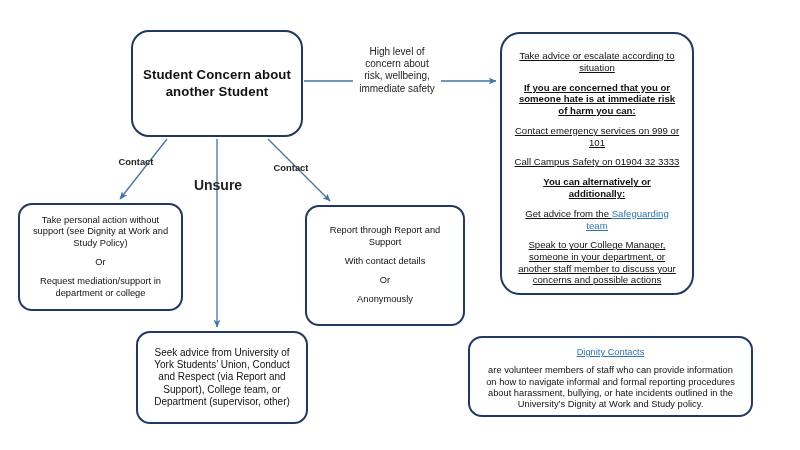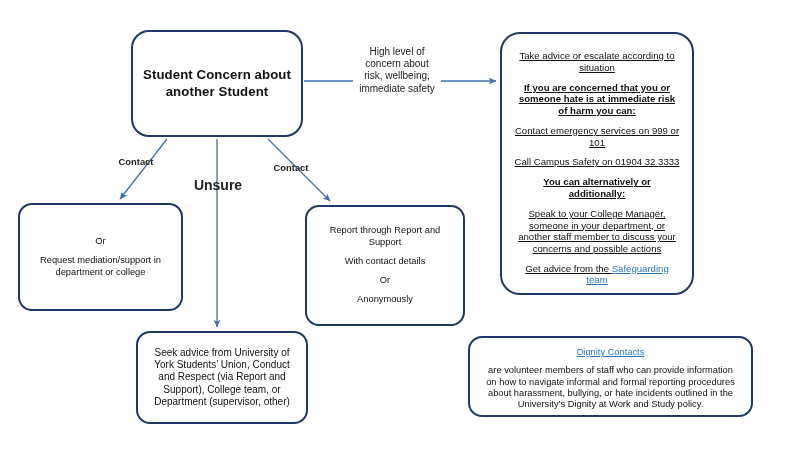--- a/index.html
+++ b/index.html
@@ -170,25 +170,26 @@
   <div class="node" id="node-root">
     <p>Student Concern about another Student</p>
   </div>
 
   <div class="node" id="node-escalate">
     <p>Take advice or escalate according to situation</p>
     <p class="bold">If you are concerned that you or someone hate is at immediate risk of harm you can:</p>
     <p>Contact emergency services on 999 or 101</p>
     <p>Call Campus Safety on 01904 32 3333</p>
     <p class="bold">You can alternatively or additionally:</p>
+    <p><span>Get advice from the </span><a class="link" href="#">Safeguarding team</a></p>
     <p>Speak to your College Manager, someone in your department, or another staff member to discuss your concerns and possible actions</p>
-    <p><span>Get advice from the </span><a class="link" href="#">Safeguarding team</a></p>
   </div>
 
   <div class="node" id="node-informal">
+    <p>Take personal action without support (see Dignity at Work and Study Policy)</p>
     <p>Or</p>
     <p>Request mediation/support in department or college</p>
   </div>
 
   <div class="node" id="node-formal">
     <p>Report through Report and Support</p>
     <p>With contact details</p>
     <p>Or</p>
     <p>Anonymously</p>
   </div>

